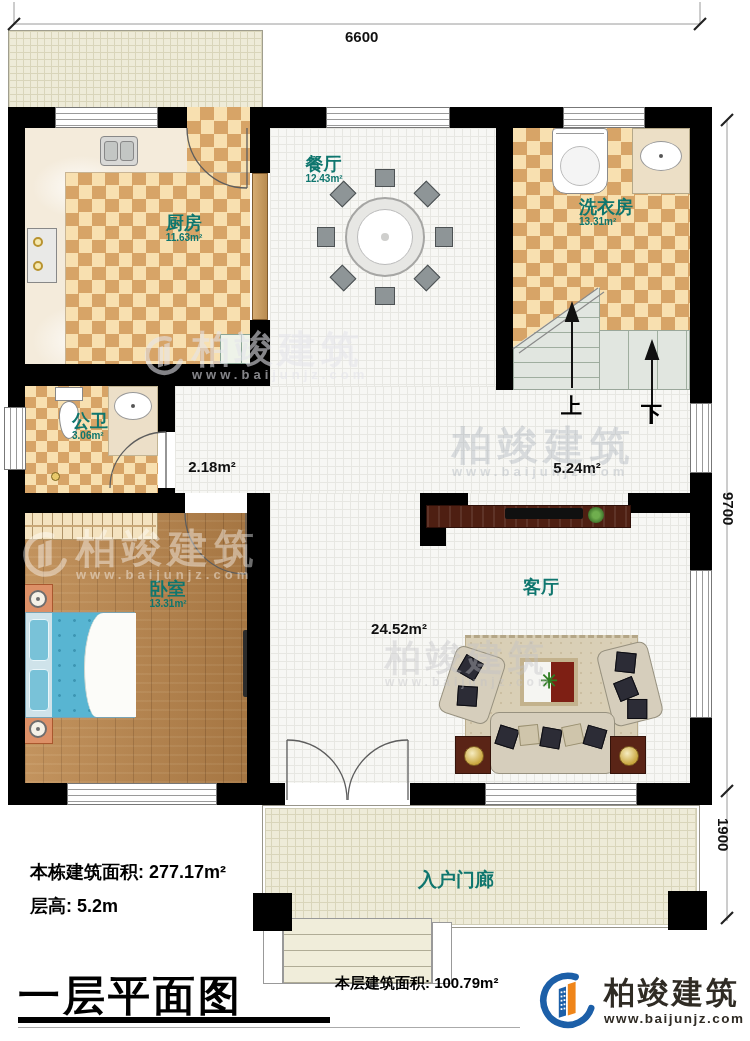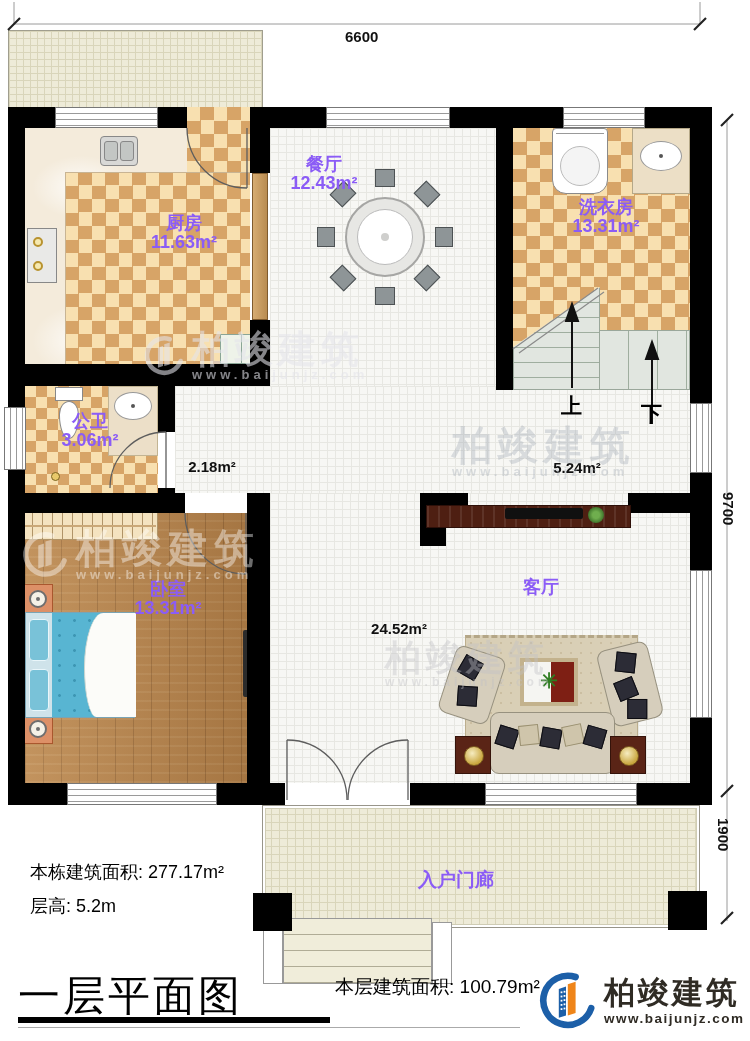--- a/index.html
+++ b/index.html
@@ -30,24 +30,24 @@
       repeating-linear-gradient(0deg,rgba(255,235,200,.09) 0 2px,transparent 2px 9px);}
   .wall{position:absolute;background:#000;}
   .win-h{position:absolute;background:#fff;border:1px solid #777;
     background-image:repeating-linear-gradient(180deg,transparent 0 5px,#9a9a9a 5px 6px);}
   .win-v{position:absolute;background:#fff;border:1px solid #777;
     background-image:repeating-linear-gradient(90deg,transparent 0 5px,#9a9a9a 5px 6px);}
   .stair{position:absolute;background:#e1e6e0;border:1px solid #9aa79b;}
   .treads-h{background-image:repeating-linear-gradient(180deg,transparent 0 14px,#9fae9f 14px 15px);}
   .treads-v{background-image:repeating-linear-gradient(90deg,transparent 0 28px,#9fae9f 28px 29px);}
   
-  .rlabel{position:absolute;transform:translateX(-50%);text-align:center;color:#8b5cf6;
+  .rlabel{position:absolute;transform:translateX(-50%);color:#0f766e;
     font-weight:bold;white-space:nowrap;line-height:1.05;}
   .rlabel .nm{font-size:18px;display:block;}
-  .rlabel .ar{font-size:18px;display:block;}
+  .rlabel .ar{font-size:10px;display:block;}
   .alabel{position:absolute;transform:translateX(-50%);font-weight:bold;font-size:15px;
     color:#111;white-space:nowrap;}
   .updown{position:absolute;font-weight:bold;font-size:21px;color:#000;}
   .dim{position:absolute;font-weight:bold;font-size:15px;color:#111;white-space:nowrap;}
   .dim.rot{transform:rotate(90deg);transform-origin:top left;}
   
   .box{position:absolute;border:1px solid #888;background:#fff;}
   .lampstand{position:absolute;width:30px;height:30px;background:#dd9067;border:1px solid #a9572e;}
   .lampstand .lamp{position:absolute;left:5px;top:5px;width:18px;height:18px;border-radius:50%;
     background:#f5f1e6;border:2px solid #6e6e6e;}
@@ -58,21 +58,21 @@
     background:radial-gradient(circle at 40% 35%,#f6ecc0,#c9a63e 70%);border:1px solid #7c5c1f;}
   .sofa{position:absolute;background:#d6cebc;border:1px solid #97917f;border-radius:9px;}
   .cush{position:absolute;width:20px;height:20px;background:#2c2c36;border:1px solid #0d0d12;}
   .cush.light{background:#cfc5ab;border-color:#9a9071;}
   
   .wm{position:absolute;display:flex;align-items:center;gap:8px;pointer-events:none;}
   .wm .txt{display:flex;flex-direction:column;align-items:flex-start;line-height:1;}
   .wm .big{font-weight:bold;white-space:nowrap;}
   .wm .url{font-weight:bold;white-space:nowrap;}
   
-  .info-line{position:absolute;font-weight:normal;color:#000;white-space:nowrap;}
+  .info-line{position:absolute;font-weight:bold;color:#000;white-space:nowrap;}
   #main-title{font-size:42px;letter-spacing:3px;}
   #scale-text{font-size:33px;font-weight:bold;}
   .brandname{font-weight:bold;color:#2f2b24;font-size:31px;letter-spacing:3px;line-height:1;}
   .brandurl{font-weight:bold;color:#2f2b24;font-size:13.5px;letter-spacing:1.5px;line-height:1;}
 </style>
 </head>
 <body>
 
 <div id="stage">
 
@@ -309,21 +309,21 @@
   <div class="info-line" style="left:30px;top:860px;font-size:18px;">
     <span>本栋建筑面积:</span>
     <span>277.17m²</span></div>
   <div class="info-line" style="left:30px;top:894px;font-size:18px;">
     <span>层高:</span>
     <span>5.2m</span></div>
 
   <div class="info-line" id="main-title" style="left:18px;top:968px;">一层平面图</div>
   <div class="abs" style="left:18px;top:1017px;width:312px;height:6px;background:#000;"></div>
   <div class="abs" style="left:18px;top:1027px;width:502px;height:1px;background:#aaa;"></div>
-  <div class="info-line" style="left:335px;top:974px;font-size:19px;">
+  <div class="info-line" style="left:335px;top:974px;font-size:15px;">
     <span>本层建筑面积:</span>
     <span>100.79m²</span></div>
 
   <div class="abs" style="left:536px;top:968px;display:flex;align-items:center;gap:8px;">
     <svg width="60" height="66" viewBox="0 0 100 100">
       <path d="M66,10 A41,41 0 1 0 92,62" fill="none" stroke="#1c5fa8" stroke-width="11" stroke-linecap="round"></path>
       <polygon points="38,30 50,26 50,74 38,78" fill="#1c5fa8"></polygon>
       <polygon points="53,22 66,18 66,70 53,74" fill="#ef8519"></polygon>
       <g fill="#fff">
         <rect x="41" y="34" width="3" height="3"></rect>

